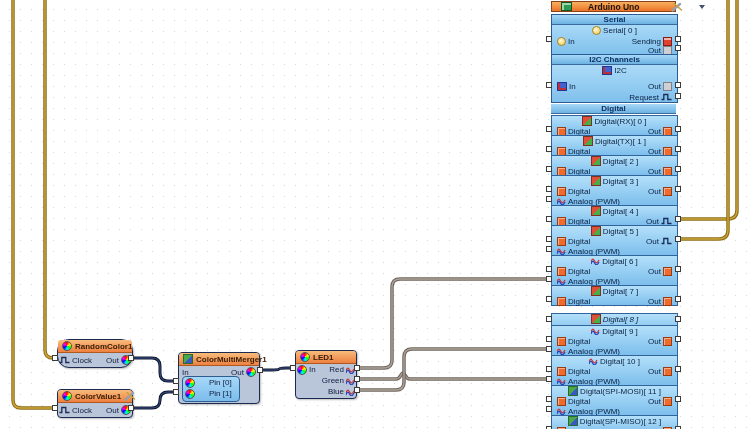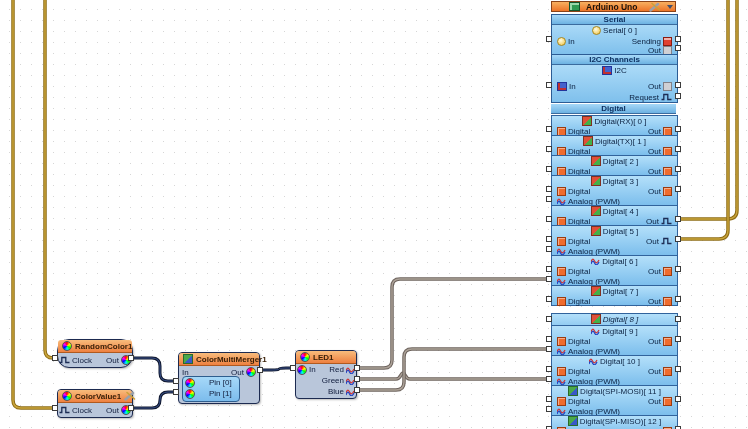--- a/index.html
+++ b/index.html
@@ -27,21 +27,21 @@
     background:linear-gradient(180deg,#a6d8f8,#7cbcec);border:1px solid #2e5d8e;border-radius:4px;}
   #mg .panel .prow{height:11px;display:flex;align-items:center;gap:14px;padding:0 2px;
     font-size:8px;color:#101c3c;white-space:nowrap;}
   #led{left:295px;top:350px;width:60px;height:47px;}
   #led .row{height:11px;}
   #led .row.ronly{justify-content:flex-end;}
   
   .arduino{position:absolute;left:551px;top:1px;width:127px;height:432px;z-index:2;}
   .titlebar{position:absolute;left:0;top:0;width:125px;height:11px;
     border:1px solid #8a4218;background:linear-gradient(180deg,#f8b060,#ec7428);
-    display:flex;align-items:center;gap:6px;padding:0 17px;box-sizing:border-box;
+    display:flex;align-items:center;gap:16px;padding:0 9px;box-sizing:border-box;
     font-size:8.5px;font-weight:bold;color:#1c1208;white-space:nowrap;}
   .titlebar .sp{flex:1;}
   .agroup{position:absolute;left:0;width:125px;border:1px solid #2c5c94;
     background:linear-gradient(180deg,#b8e2fb,#7fc0ec);}
   .aband{position:absolute;left:0;right:0;text-align:center;font-size:8px;font-weight:bold;
     color:#0a2c5c;background:linear-gradient(180deg,#a6d8f8,#6db2e2);
     border-bottom:1px solid #3a6b9e;line-height:9px;}
   .arow{position:absolute;left:0;right:0;height:10px;display:flex;align-items:center;
     justify-content:space-between;padding:0 5px;font-size:8px;color:#0a2040;white-space:nowrap;}
   .arow.center{justify-content:center;}

